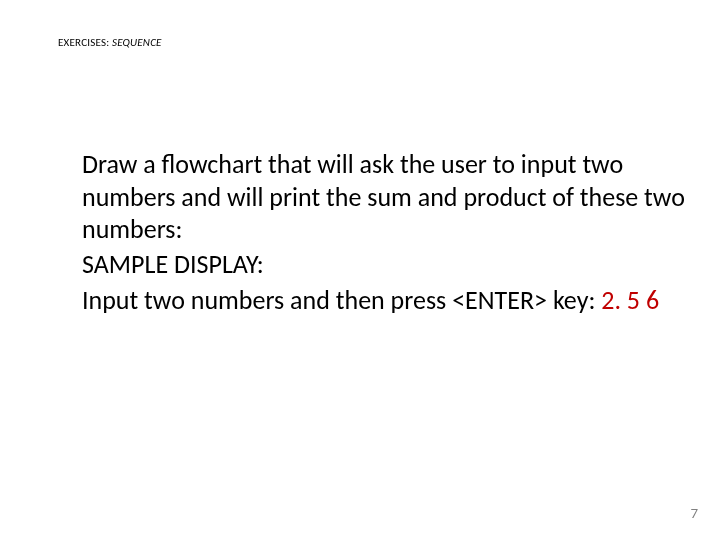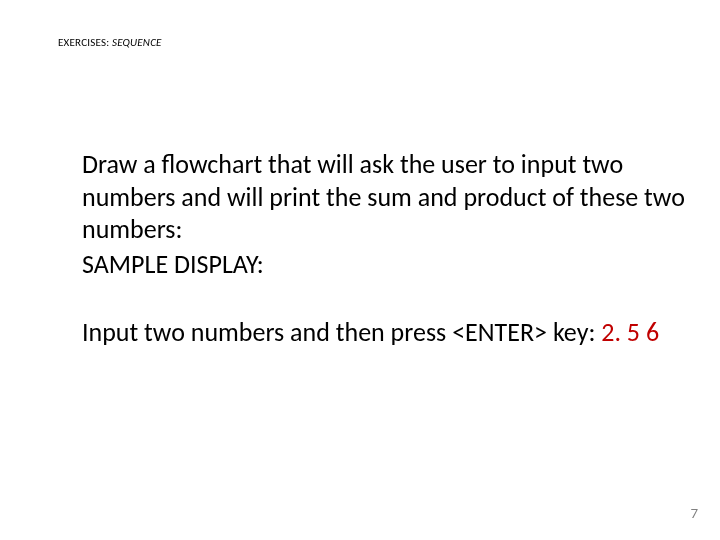--- a/index.html
+++ b/index.html
@@ -41,21 +41,21 @@
     max-width: 610px;
     margin-left: 24px;
   }
   .line-instruction {
     top: 148px;
   }
   .line-sample-label {
     top: 248px;
   }
   .line-io {
-    top: 316px;
+    top: 284px;
   }
   .user-input {
     color: #c00000;
   }
   .page-number {
     position: absolute;
     right: 22px;
     bottom: 18px;
     font-size: 15px;
     color: #808080;

